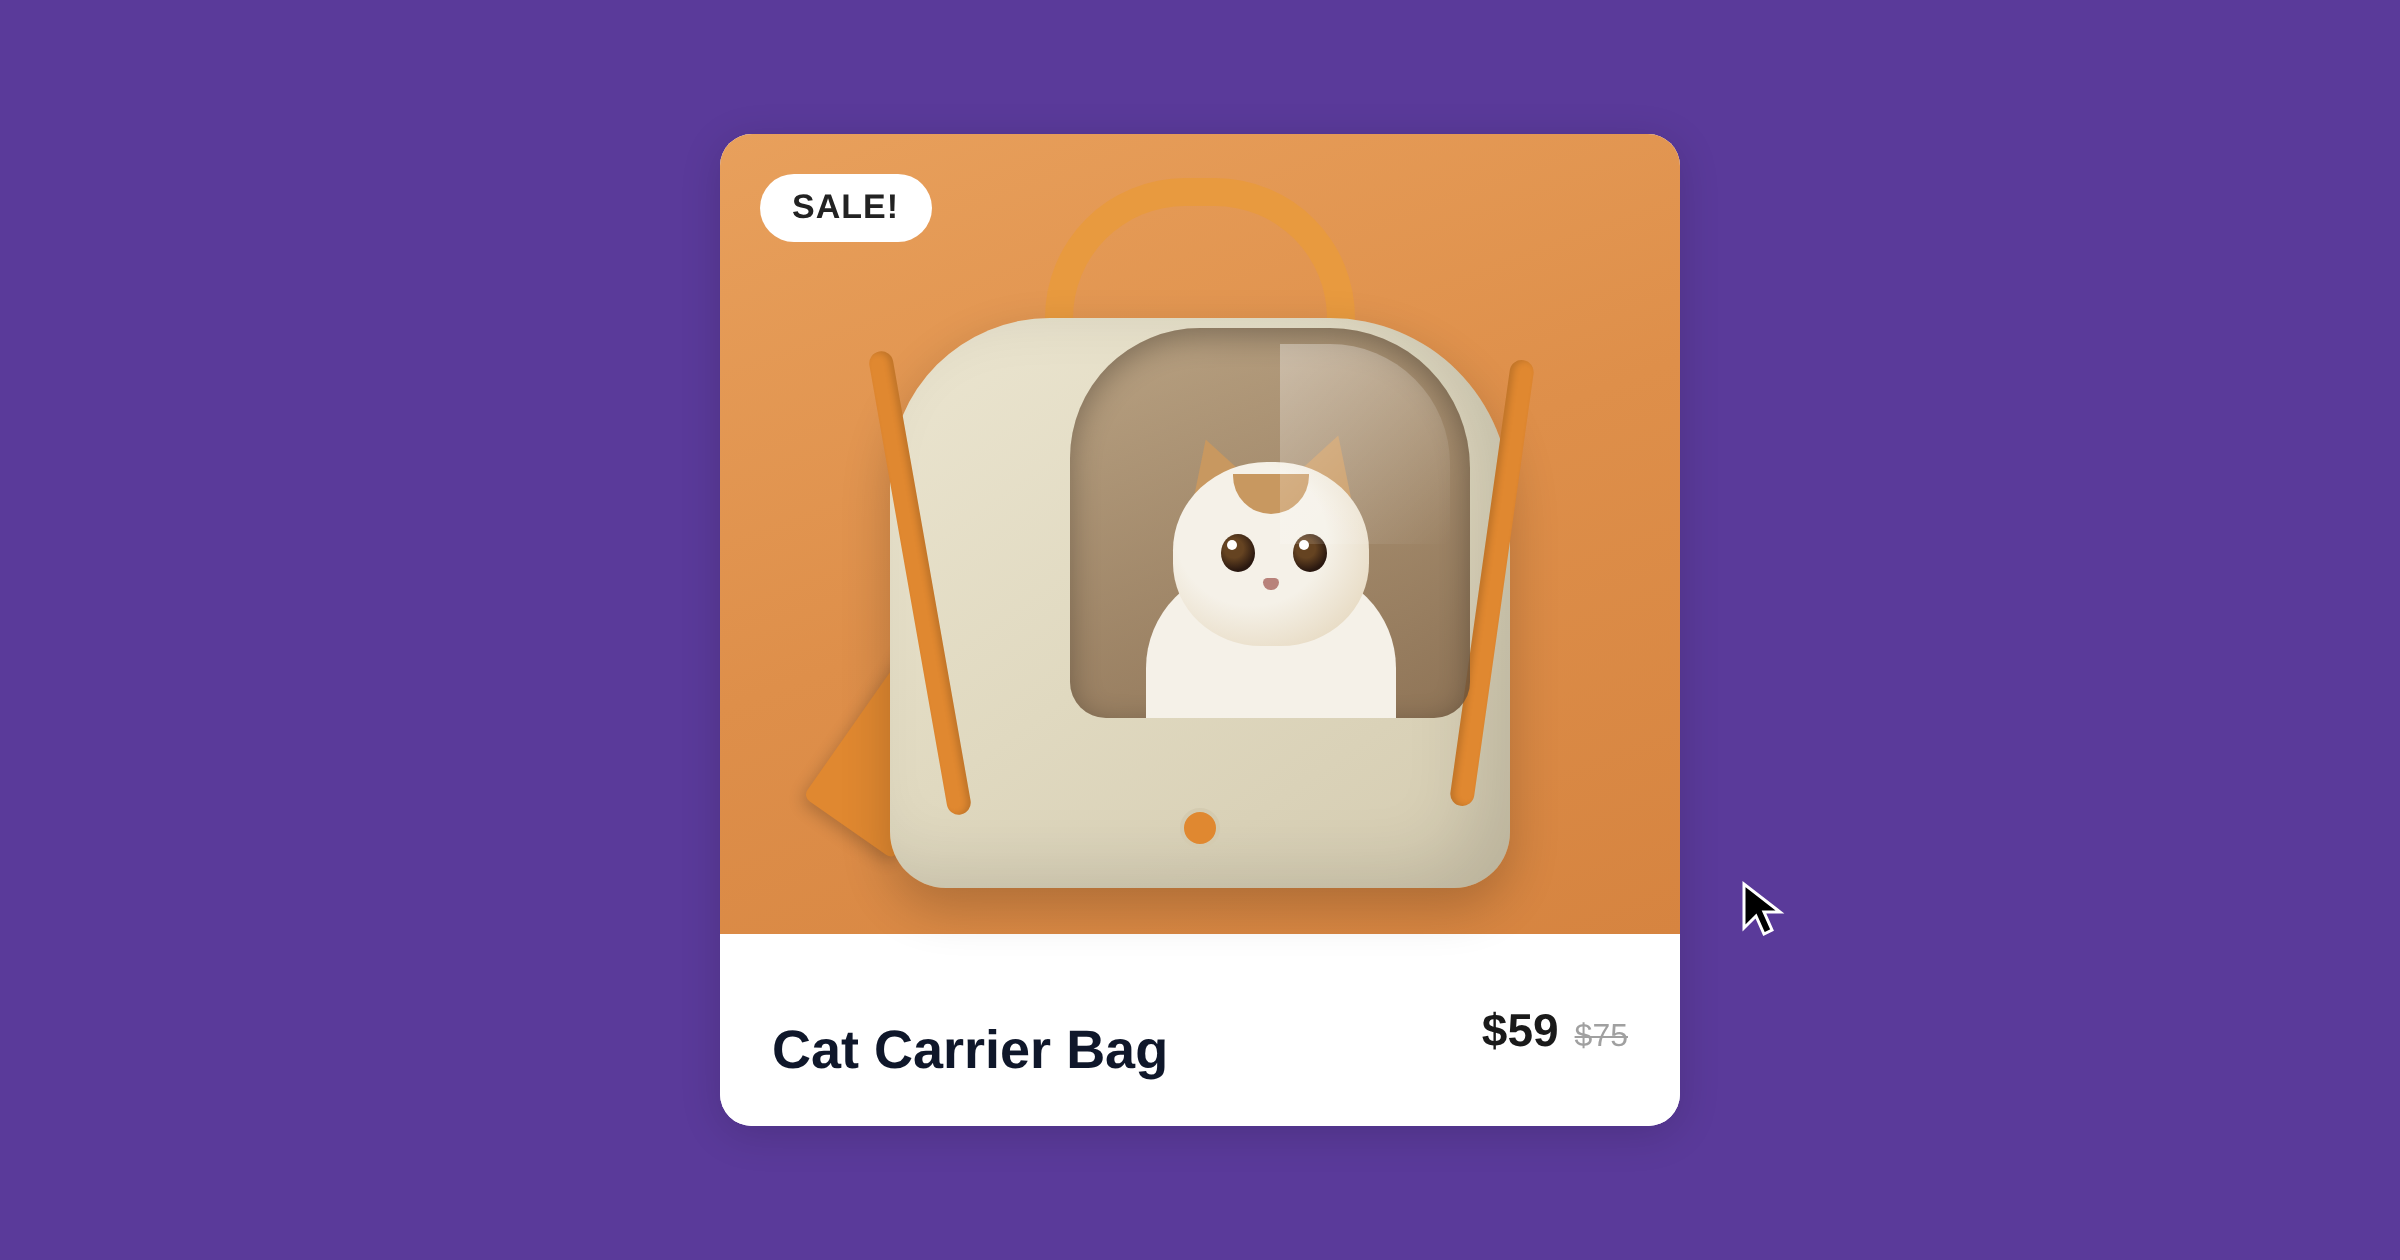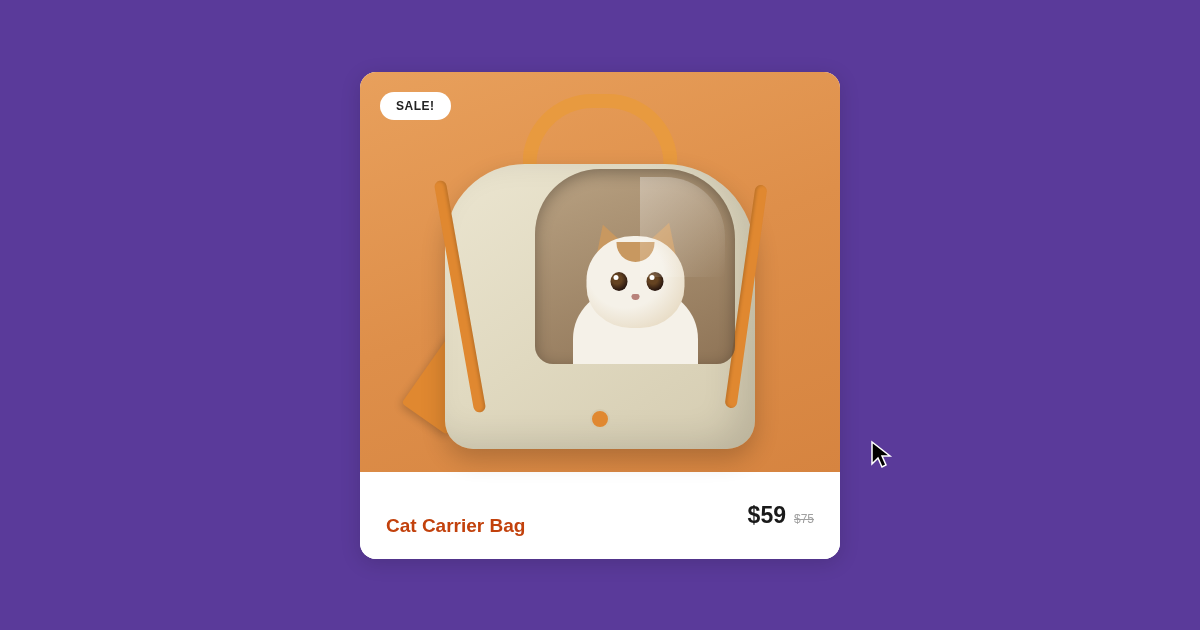--- a/index.html
+++ b/index.html
@@ -37,21 +37,21 @@
       justify-content: center;
     }
     
     .sale-badge {
       position: absolute;
       top: 20px;
       left: 20px;
       background: #fff;
       padding: 7px 16px;
       border-radius: 20px;
-      font-size: 12px;
+      font-size: 17px;
       font-weight: 700;
       letter-spacing: 0.5px;
       color: #222;
       z-index: 10;
     }
     
     .carrier-bag {
       position: relative;
       width: 320px;
       height: 310px;
@@ -261,40 +261,40 @@
     
     .product-info {
       padding: 22px 26px;
       display: flex;
       align-items: center;
       justify-content: space-between;
       background: #fff;
     }
     
     .product-title {
-      font-size: 19px;
+      font-size: 27px;
       font-weight: 700;
-      color: #c2410c;
+      color: #0f172a;
       margin-top: 21px;
     }
     
     .price-group {
       display: flex;
       align-items: baseline;
       gap: 8px;
     }
     
     .price-current {
       font-size: 23px;
       font-weight: 700;
       color: #1a1a1a;
     }
     
     .price-was {
-      font-size: 12px;
+      font-size: 16px;
       color: #a0a0a0;
       text-decoration: line-through;
     }
     
     .cursor-pointer {
       position: absolute;
       top: 440px;
       left: 870px;
       z-index: 20;
     }

